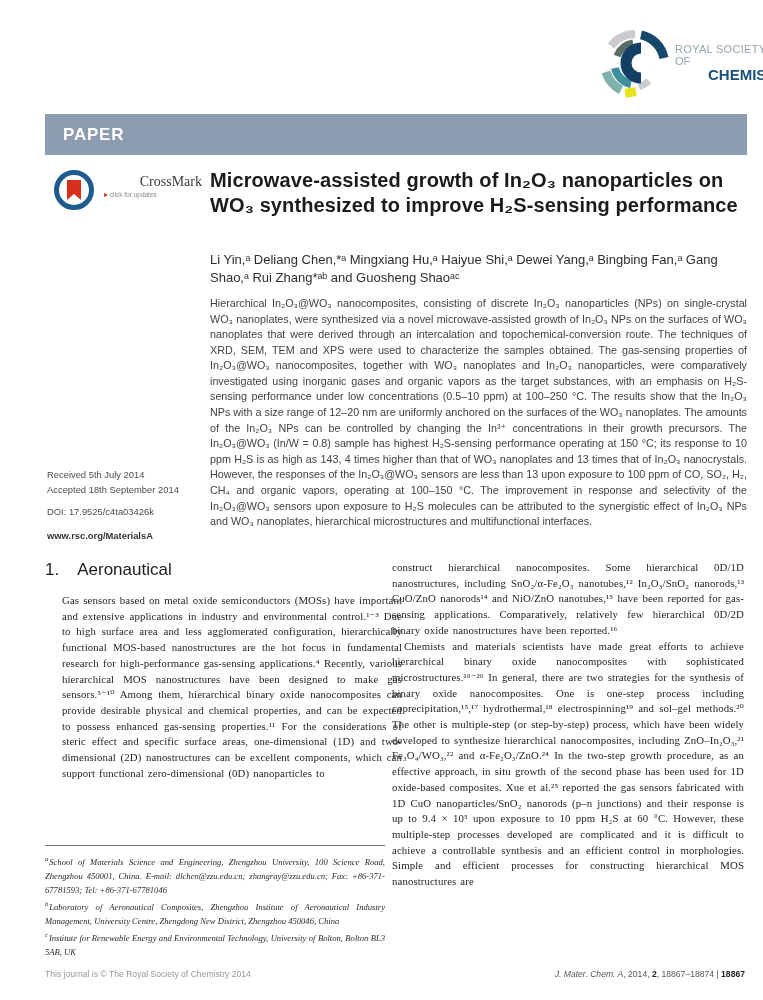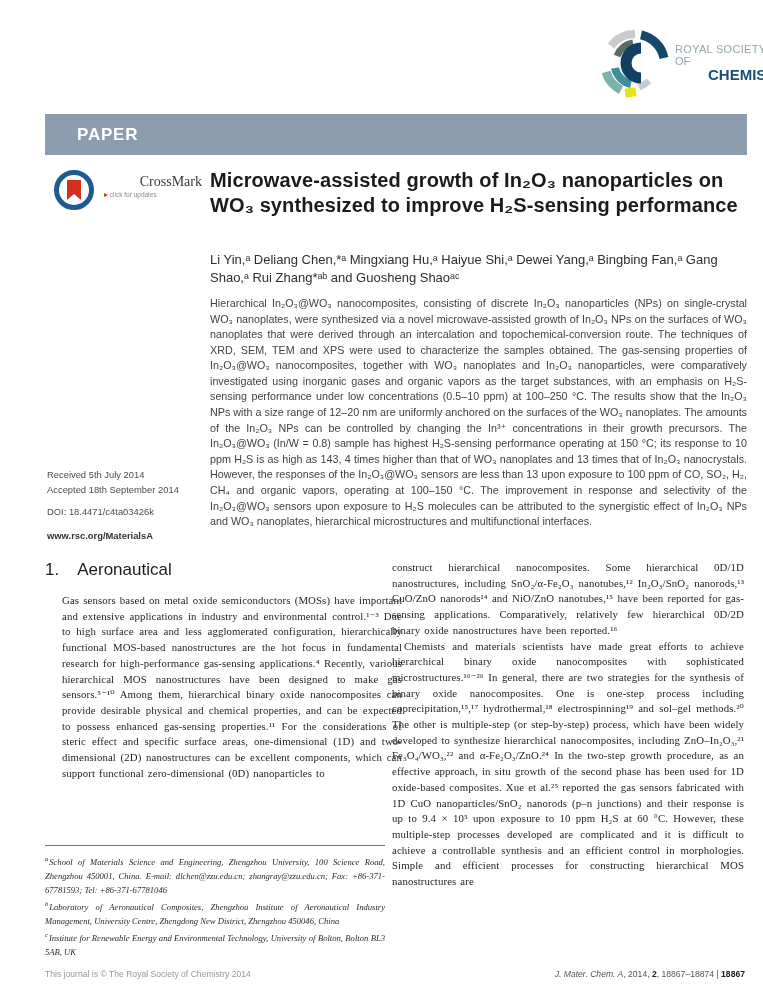--- a/index.html
+++ b/index.html
@@ -14,21 +14,21 @@
   .journal-name .l2{font-size:23px;}
   .rsc-logo{position:absolute;left:597px;top:26px;width:150px;height:76px;}
   .rsc-roundel{position:absolute;left:0;top:0;}
   .rsc-text{position:absolute;left:78px;top:18px;line-height:1.05;}
   .rsc-text .r1{font-size:11px;color:#93a5ad;letter-spacing:.3px;}
   .rsc-text .r2{font-size:11px;color:#93a5ad;}
   .rsc-text .r2 b{color:#174f79;font-size:15px;margin-left:33px;}
   .banner{
     position:absolute;left:45px;top:114px;width:702px;height:41px;
     background:#8c9db0;color:#ffffff;font-size:17px;font-weight:bold;
-    letter-spacing:.8px;display:flex;align-items:center;padding-left:32px;box-sizing:border-box;
+    letter-spacing:.8px;display:flex;align-items:center;padding-left:18px;box-sizing:border-box;
   }
   
   .crossmark{position:absolute;left:52px;top:168px;width:150px;}
   .cm-badge{float:left;margin-right:8px;}
   .cm-name{font-family:"Liberation Serif","DejaVu Serif",serif;font-size:14px;color:#3a3a3a;padding-top:6px;text-align:right;}
   .cm-tag{font-size:6.5px;color:#8a8a8a;}
   .cm-tag .arrow{color:#d6301d;font-size:8px;}
   .cite{position:absolute;left:47px;top:208px;width:160px;font-size:9.2px;color:#4d4d4d;line-height:1.45;}
   .cite i{font-style:italic;}
   .cite b{font-weight:bold;}
@@ -110,21 +110,21 @@
       </svg>
     </span>
     <div class="cm-name">CrossMark</div>
     <div class="cm-tag"><span class="arrow">▸</span> <span>click for updates</span></div>
   </div>
 
 
   <div class="received">
     <div>Received 5th July 2014</div>
     <div>Accepted 18th September 2014</div>
-    <div class="doi">DOI: 18.4471/c4ta03426k</div>
+    <div class="doi">DOI: 17.9525/c4ta03426k</div>
     <div class="site">www.rsc.org/MaterialsA</div>
   </div>
 
   <h1 class="title" style="margin:0;">Microwave-assisted growth of In₂O₃ nanoparticles on WO₃ synthesized to improve H₂S-sensing performance</h1>
   <div class="authors">Li Yin,ᵃ Deliang Chen,*ᵃ Mingxiang Hu,ᵃ Haiyue Shi,ᵃ Dewei Yang,ᵃ Bingbing Fan,ᵃ Gang Shao,ᵃ Rui Zhang*ᵃᵇ and Guosheng Shaoᵃᶜ</div>
   <div class="abstract">Hierarchical In₂O₃@WO₃ nanocomposites, consisting of discrete In₂O₃ nanoparticles (NPs) on single-crystal WO₃ nanoplates, were synthesized via a novel microwave-assisted growth of In₂O₃ NPs on the surfaces of WO₃ nanoplates that were derived through an intercalation and topochemical-conversion route. The techniques of XRD, SEM, TEM and XPS were used to characterize the samples obtained. The gas-sensing properties of In₂O₃@WO₃ nanocomposites, together with WO₃ nanoplates and In₂O₃ nanoparticles, were comparatively investigated using inorganic gases and organic vapors as the target substances, with an emphasis on H₂S-sensing performance under low concentrations (0.5–10 ppm) at 100–250 °C. The results show that the In₂O₃ NPs with a size range of 12–20 nm are uniformly anchored on the surfaces of the WO₃ nanoplates. The amounts of the In₂O₃ NPs can be controlled by changing the In³⁺ concentrations in their growth precursors. The In₂O₃@WO₃ (In/W = 0.8) sample has highest H₂S-sensing performance operating at 150 °C; its response to 10 ppm H₂S is as high as 143, 4 times higher than that of WO₃ nanoplates and 13 times that of In₂O₃ nanocrystals. However, the responses of the In₂O₃@WO₃ sensors are less than 13 upon exposure to 100 ppm of CO, SO₂, H₂, CH₄ and organic vapors, operating at 100–150 °C. The improvement in response and selectivity of the In₂O₃@WO₃ sensors upon exposure to H₂S molecules can be attributed to the synergistic effect of In₂O₃ NPs and WO₃ nanoplates, hierarchical microstructures and multifunctional interfaces.</div>
 
   <div class="section-heading">
     <span class="num">1.</span><span>Aeronautical</span>
   </div>

